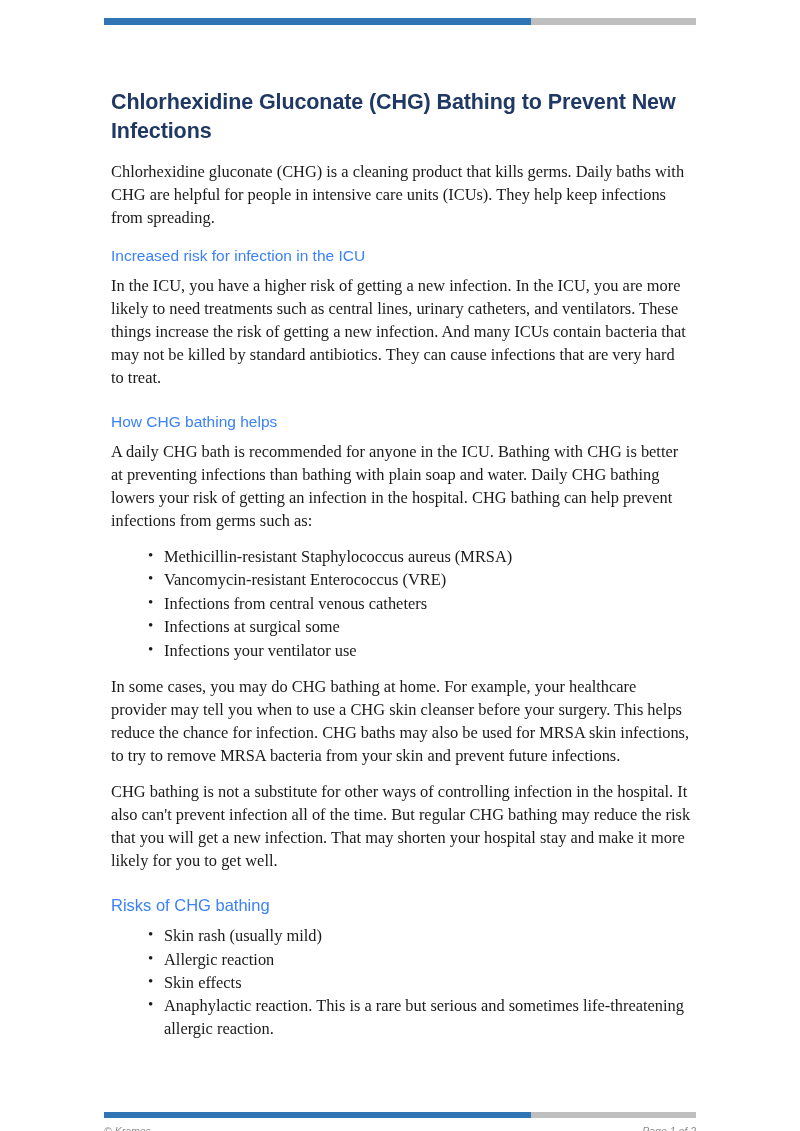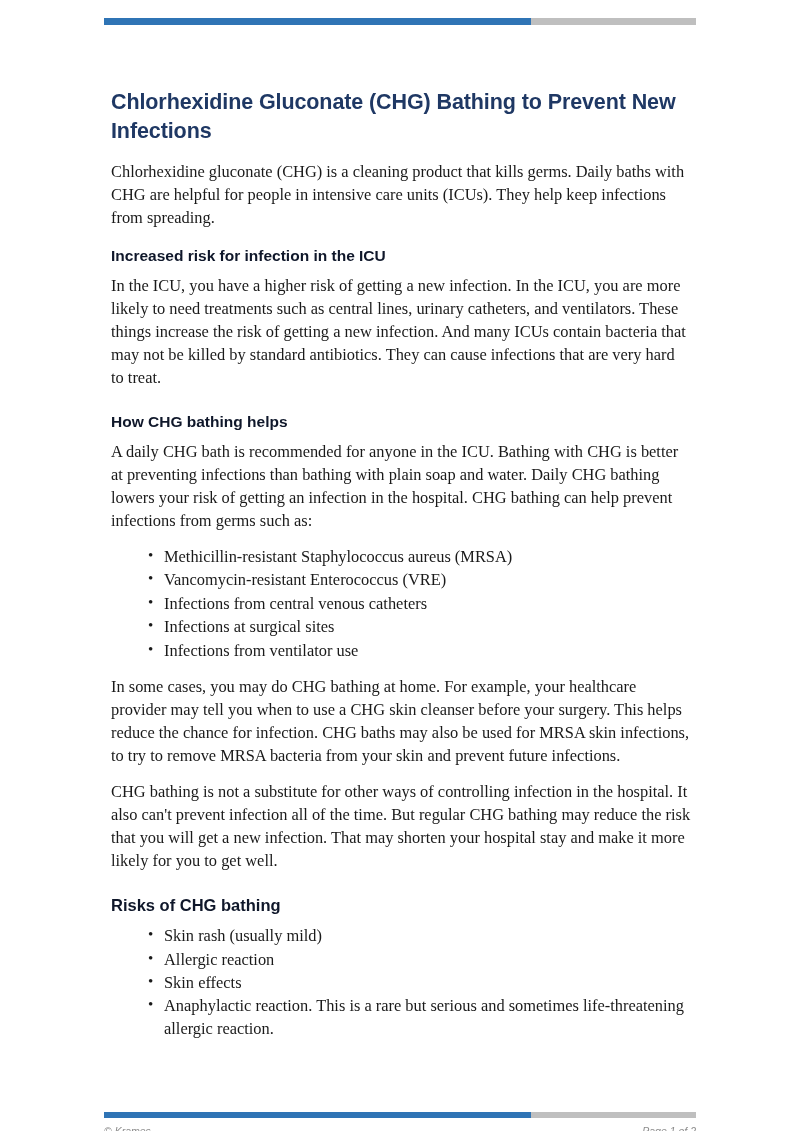--- a/index.html
+++ b/index.html
@@ -57,22 +57,22 @@
     font-weight: bold;
     color: #1f3864;
     letter-spacing: -0.1px;
   }
 
   h2.section-heading {
     margin: 0 0 9px 0;
     font-family: "Liberation Sans", sans-serif;
     font-size: 15.5px;
     line-height: 1.3;
-    font-weight: bold;
-    color: #0f172a;
+    font-weight: normal;
+    color: #3b82f6;
   }
   h2.section-heading.larger {
     font-size: 16.5px;
   }
   .section-block {
     margin-top: 22px;
   }
   .section-block.tight {
     margin-top: 16px;
   }
@@ -164,22 +164,22 @@
     </div>
 
     <div class="section-block">
       <h2 class="section-heading">How CHG bathing helps</h2>
       <p class="body-text">A daily CHG bath is recommended for anyone in the ICU. Bathing with CHG is better at preventing infections than bathing with plain soap and water. Daily CHG bathing lowers your risk of getting an infection in the hospital.  CHG bathing can help prevent infections from germs such as:</p>
 
       <ul class="bullet-list">
         <li>Methicillin-resistant Staphylococcus aureus (MRSA)</li>
         <li>Vancomycin-resistant Enterococcus (VRE)</li>
         <li>Infections from central venous catheters</li>
-        <li>Infections at surgical sites</li>
-        <li>Infections from ventilator use</li>
+        <li>Infections at surgical some</li>
+        <li>Infections your ventilator use</li>
       </ul>
 
       <p class="body-text">In some cases, you may do CHG bathing at home. For example, your healthcare provider may tell you when to use a CHG skin cleanser before your surgery. This helps reduce the chance for infection. CHG baths may also be used for MRSA skin infections, to try to remove MRSA bacteria from your skin and prevent future infections.</p>
       <p class="body-text">CHG bathing is not a substitute for other ways of controlling infection in the hospital. It also can't prevent infection all of the time. But regular CHG bathing may reduce the risk that you will get a new infection. That may shorten your hospital stay and make it more likely for you to get well.</p>
     </div>
 
     <div class="section-block">
       <h2 class="section-heading larger">Risks of CHG bathing</h2>
 
       <ul class="bullet-list">

